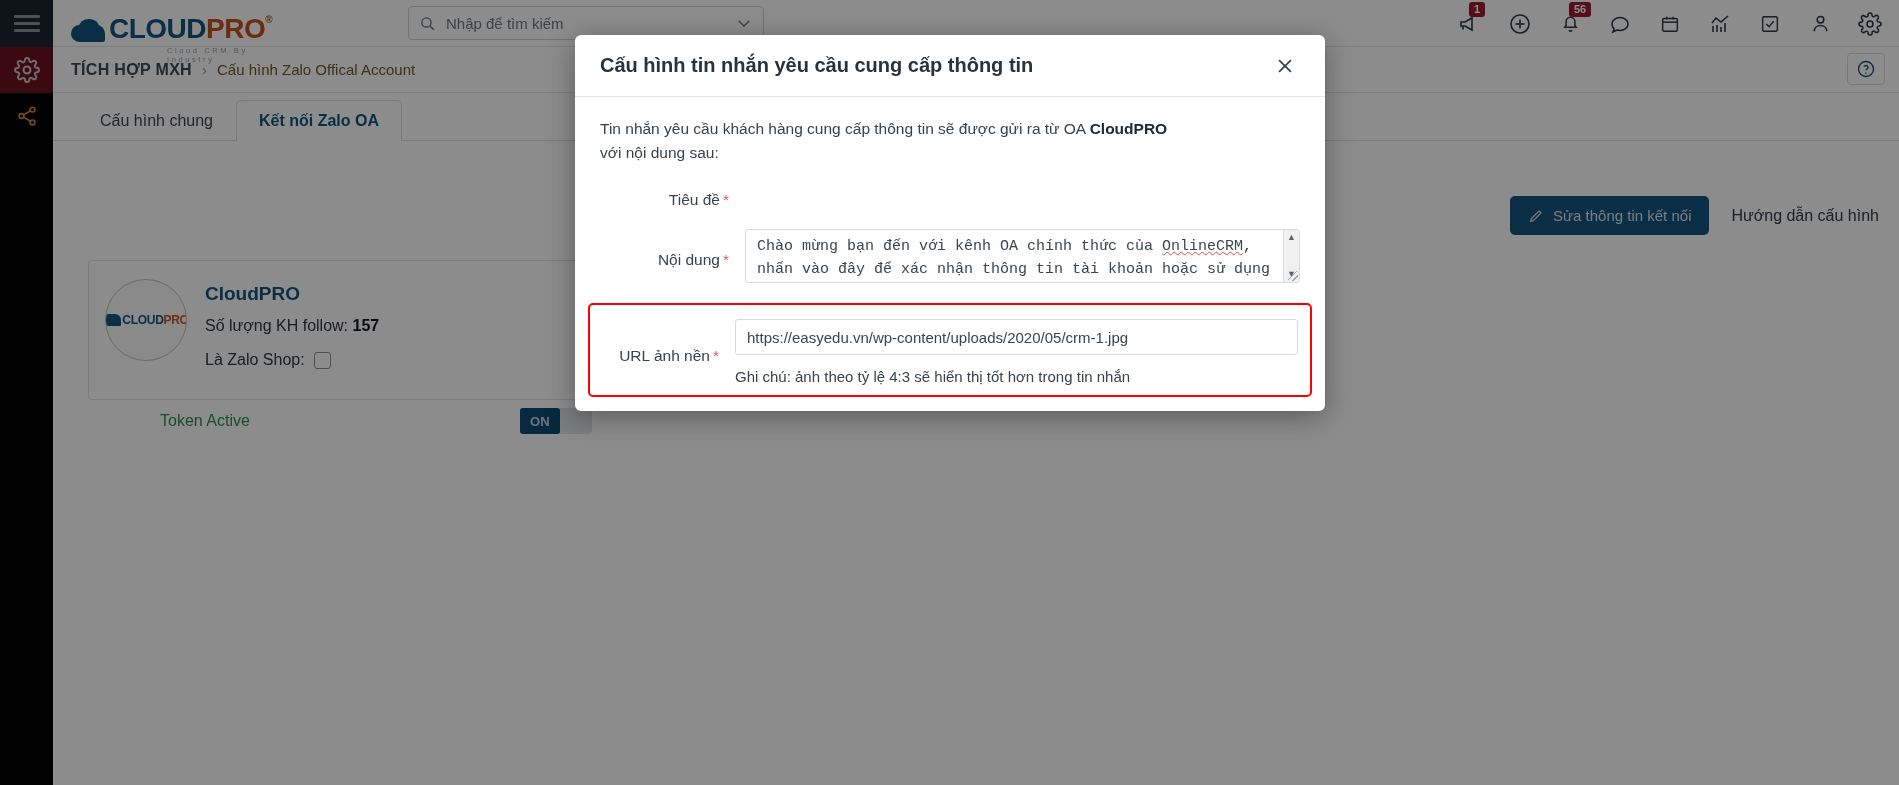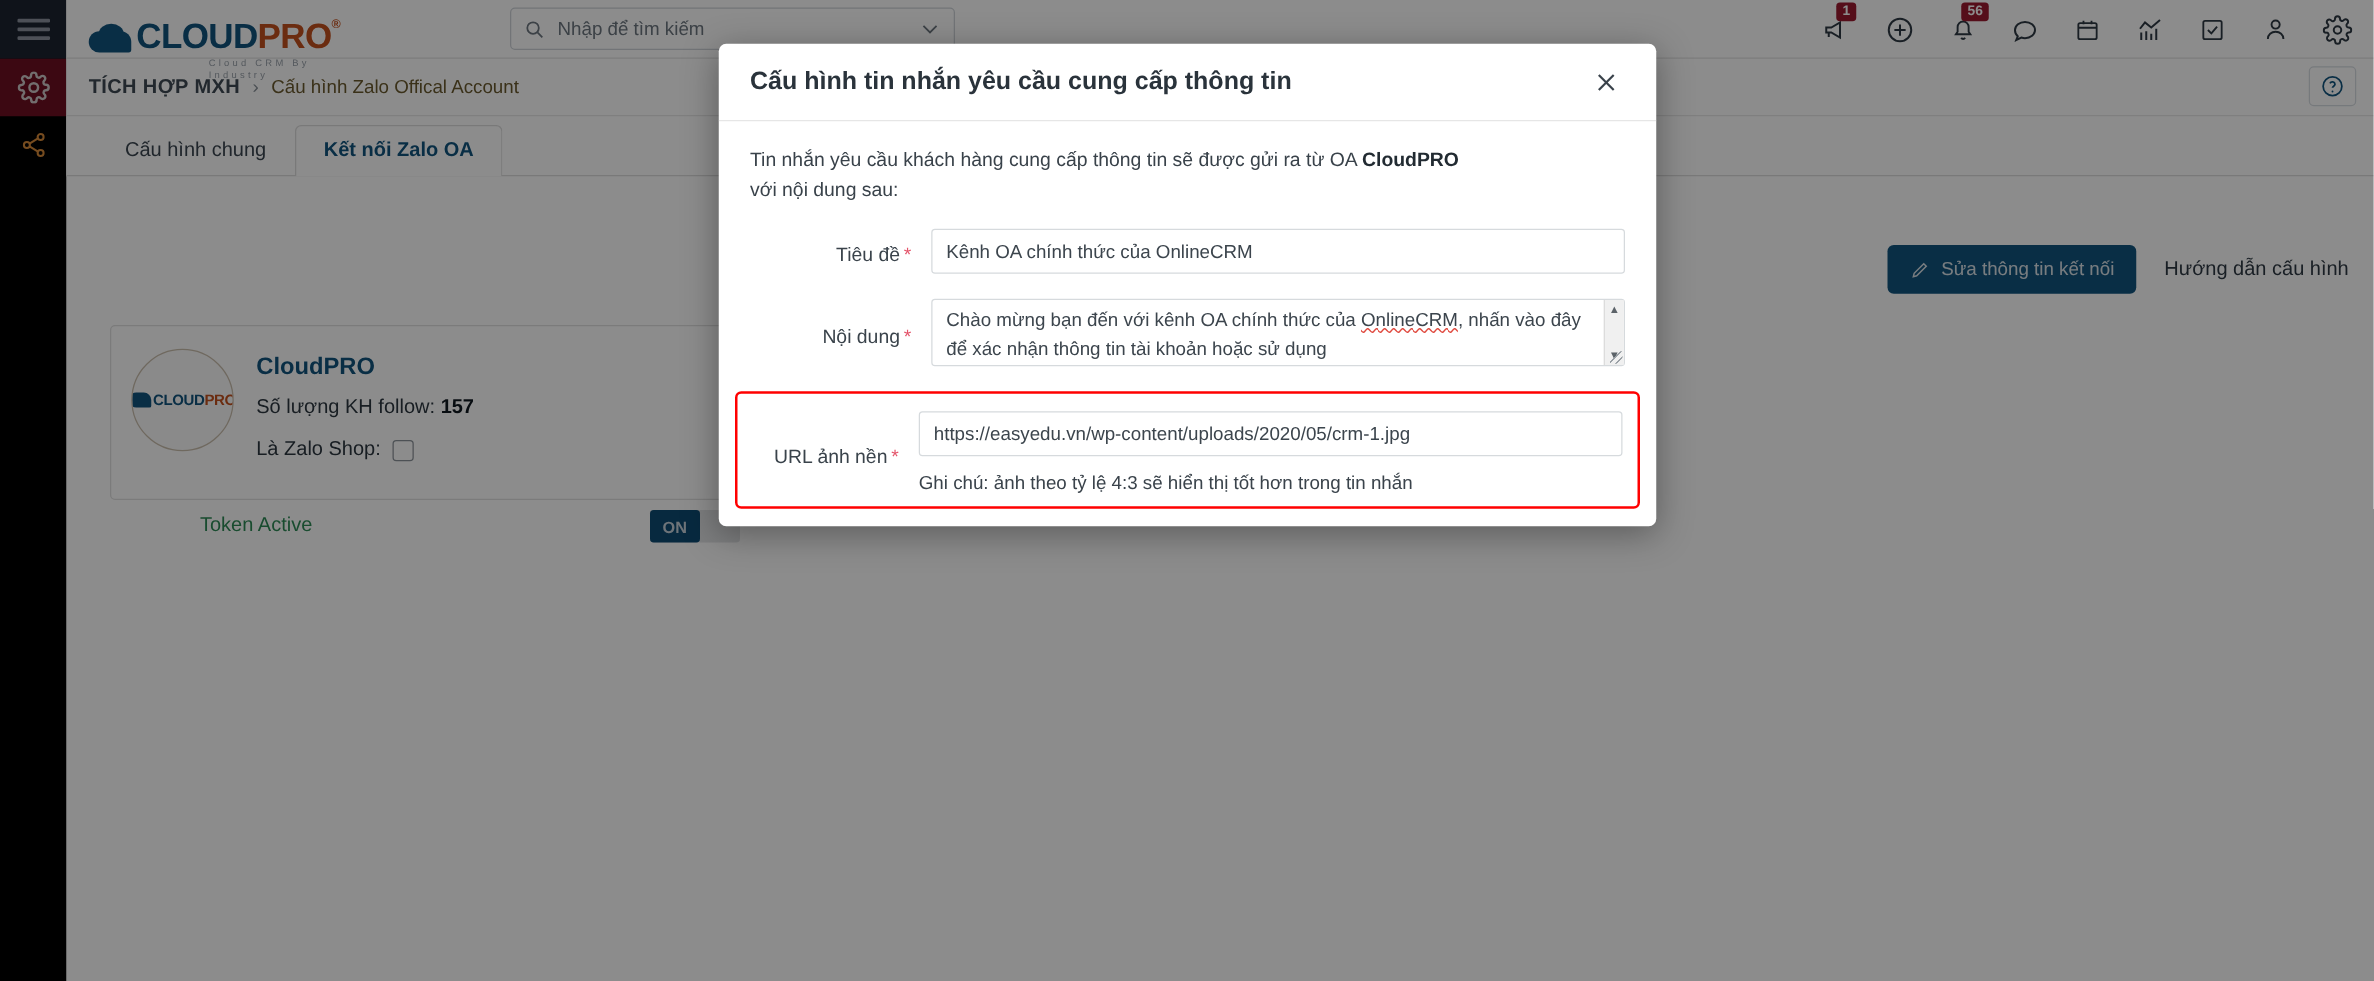--- a/index.html
+++ b/index.html
@@ -219,21 +219,21 @@
   .inp {
     width: 100%; height: 36px; border: 1px solid #d6dadd; border-radius: 3px;
     padding: 0 11px; font-size: 15px; color: #3c454d; background: #fff;
     font-family: "Liberation Sans", sans-serif; outline: none;
   }
   .ta-wrap { position: relative; }
   .ta {
     width: 100%; height: 54px; border: 1px solid #d6dadd; border-radius: 3px;
     padding: 6px 24px 6px 11px; font-size: 15px; color: #3c454d; line-height: 1.5;
     resize: none; overflow: hidden; background: #fff;
-    font-family: Liberation Sans, sans-serif; outline: none;
+    font-family: Liberation Mono, monospace; outline: none;
   }
   .ta-scroll {
     position: absolute; right: 1px; top: 1px; width: 16px; height: 52px;
     background: #f0f0f0; display: flex; flex-direction: column; align-items: center;
     justify-content: space-between; border-left: 1px solid #dcdcdc;
   }
   .ta-scroll .arr { font-size: 9px; color: #5c6369; line-height: 1; padding: 3px 0; }
   .ta-grip {
     position: absolute; right: 2px; bottom: 2px; width: 10px; height: 10px;
     background:
@@ -444,23 +444,20 @@
         </svg>
       </span>
     </div>
 
     <div id="modal-body">
       <p id="modal-intro"><span>Tin nhắn yêu cầu khách hàng cung cấp thông tin sẽ được gửi ra từ OA </span><b>CloudPRO</b><span> với nội dung sau:</span></p>
 
       <div class="frow">
         <div class="flabel">
           <span>Tiêu đề</span><span class="req">*</span>
-        </div>
-        <div class="fctl">
-          <input class="inp" value="Kênh OA chính thức của OnlineCRM" style="">
         </div>
       </div>
 
       <div class="frow">
         <div class="flabel">
           <span>Nội dung</span><span class="req">*</span>
         </div>
         <div class="fctl">
           <div class="ta-wrap">
             <div class="ta"><span>Chào mừng bạn đến với kênh OA chính thức của </span><span class="spell">OnlineCRM</span><span>,</span> <span>nhấn vào đây để xác nhận thông tin tài khoản hoặc sử dụng</span></div>

